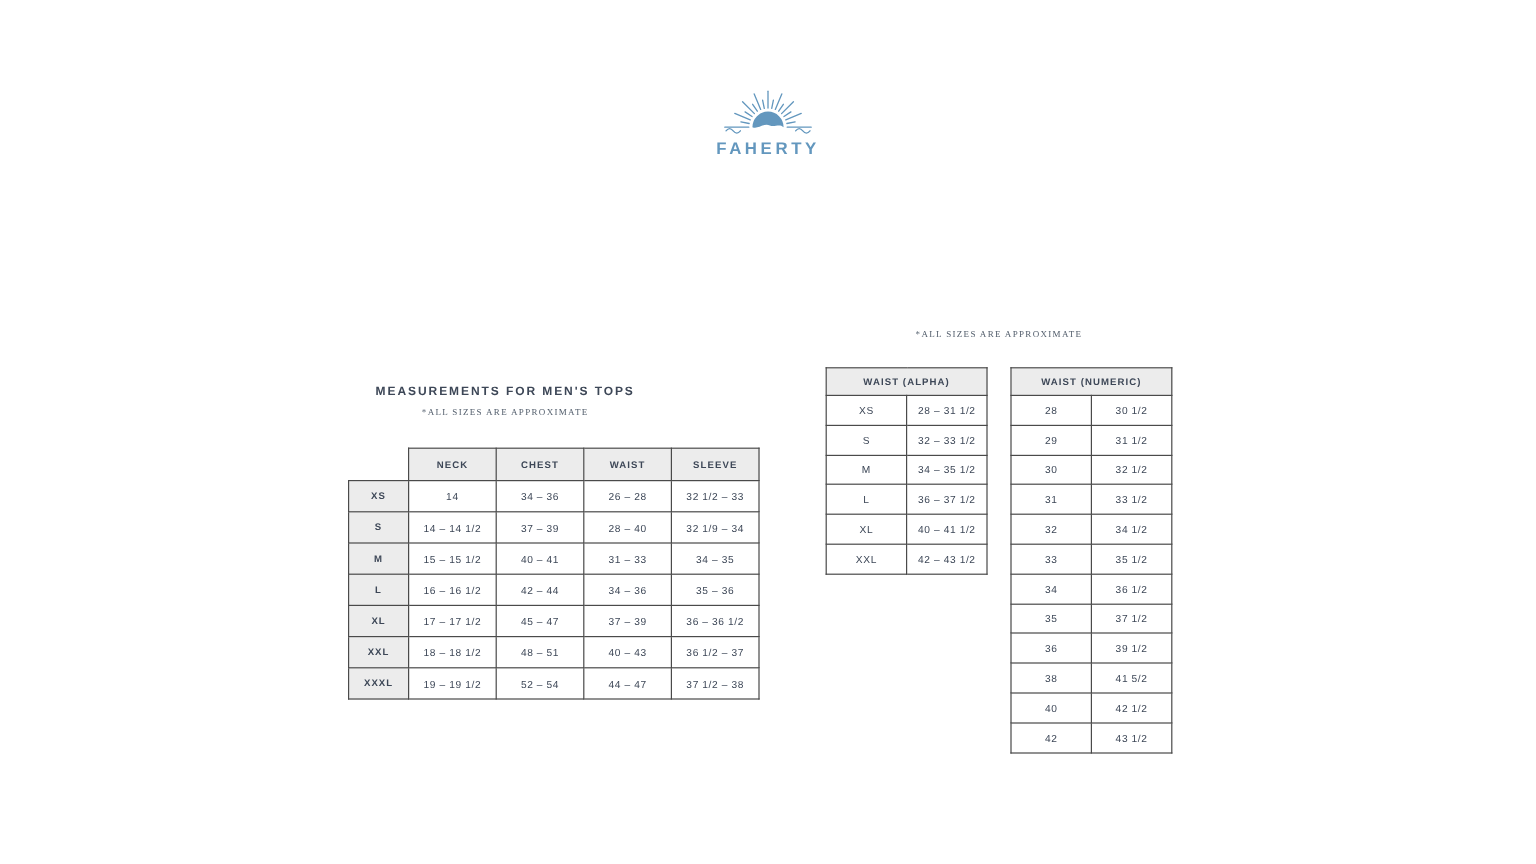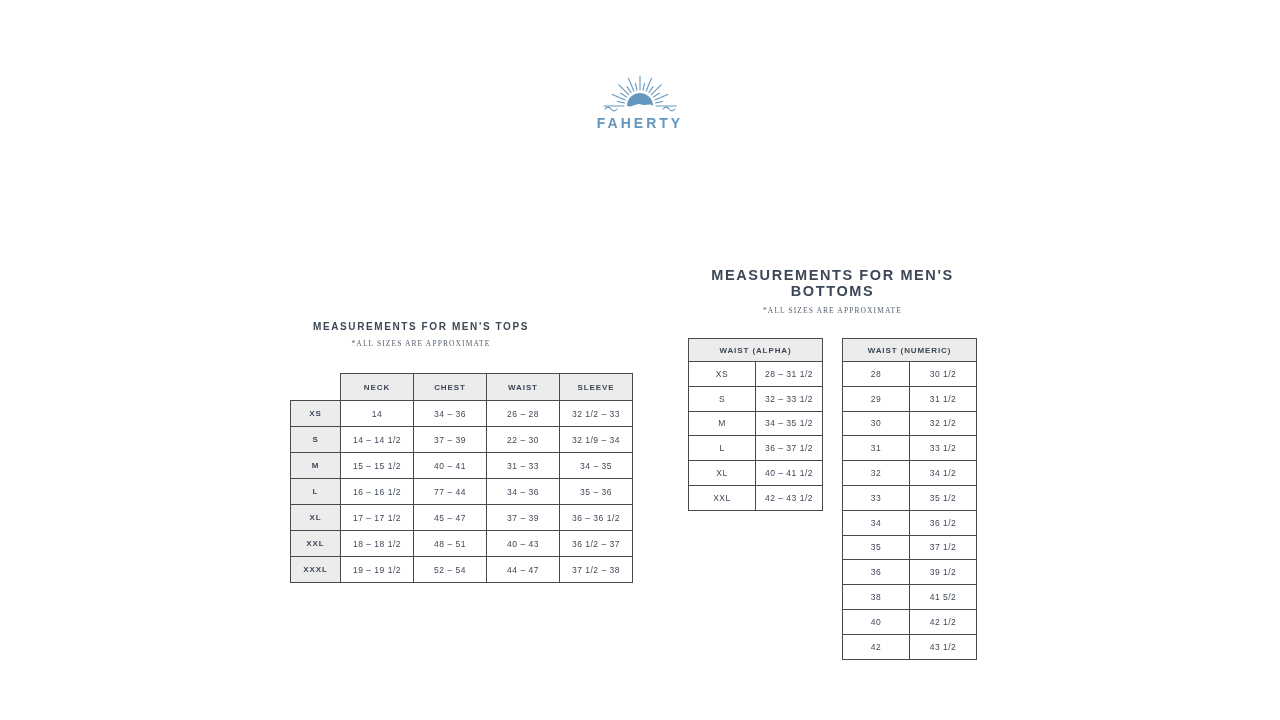--- a/index.html
+++ b/index.html
@@ -100,34 +100,34 @@
           <th>XS</th>
           <td>14</td>
           <td>34 – 36</td>
           <td>26 – 28</td>
           <td>32 1/2  – 33</td>
         </tr>
         <tr>
           <th>S</th>
           <td>14 – 14 1/2</td>
           <td>37 – 39</td>
-          <td>22 – 30</td>
+          <td>28 – 40</td>
           <td>32 1/9  – 34</td>
         </tr>
         <tr>
           <th>M</th>
           <td>15 – 15 1/2</td>
           <td>40 – 41</td>
           <td>31 – 33</td>
           <td>34 – 35</td>
         </tr>
         <tr>
           <th>L</th>
           <td>16 – 16 1/2</td>
-          <td>77 – 44</td>
+          <td>42 – 44</td>
           <td>34 – 36</td>
           <td>35 – 36</td>
         </tr>
         <tr>
           <th>XL</th>
           <td>17 – 17 1/2</td>
           <td>45 – 47</td>
           <td>37 – 39</td>
           <td>36 – 36 1/2</td>
         </tr>
@@ -143,21 +143,20 @@
           <td>19 – 19 1/2</td>
           <td>52 – 54</td>
           <td>44 – 47</td>
           <td>37 1/2 – 38</td>
         </tr>
       </tbody>
     </table>
   </div>
 
   <div class="bottoms">
-    <div class="sec-title">MEASUREMENTS FOR MEN'S BOTTOMS</div>
     <div class="sec-sub">*ALL SIZES ARE APPROXIMATE</div>
 
     <div class="bottoms-tables">
       <table class="waist-table">
         <colgroup>
             <col>
             <col>
           </colgroup>
         <thead>
           <tr>

